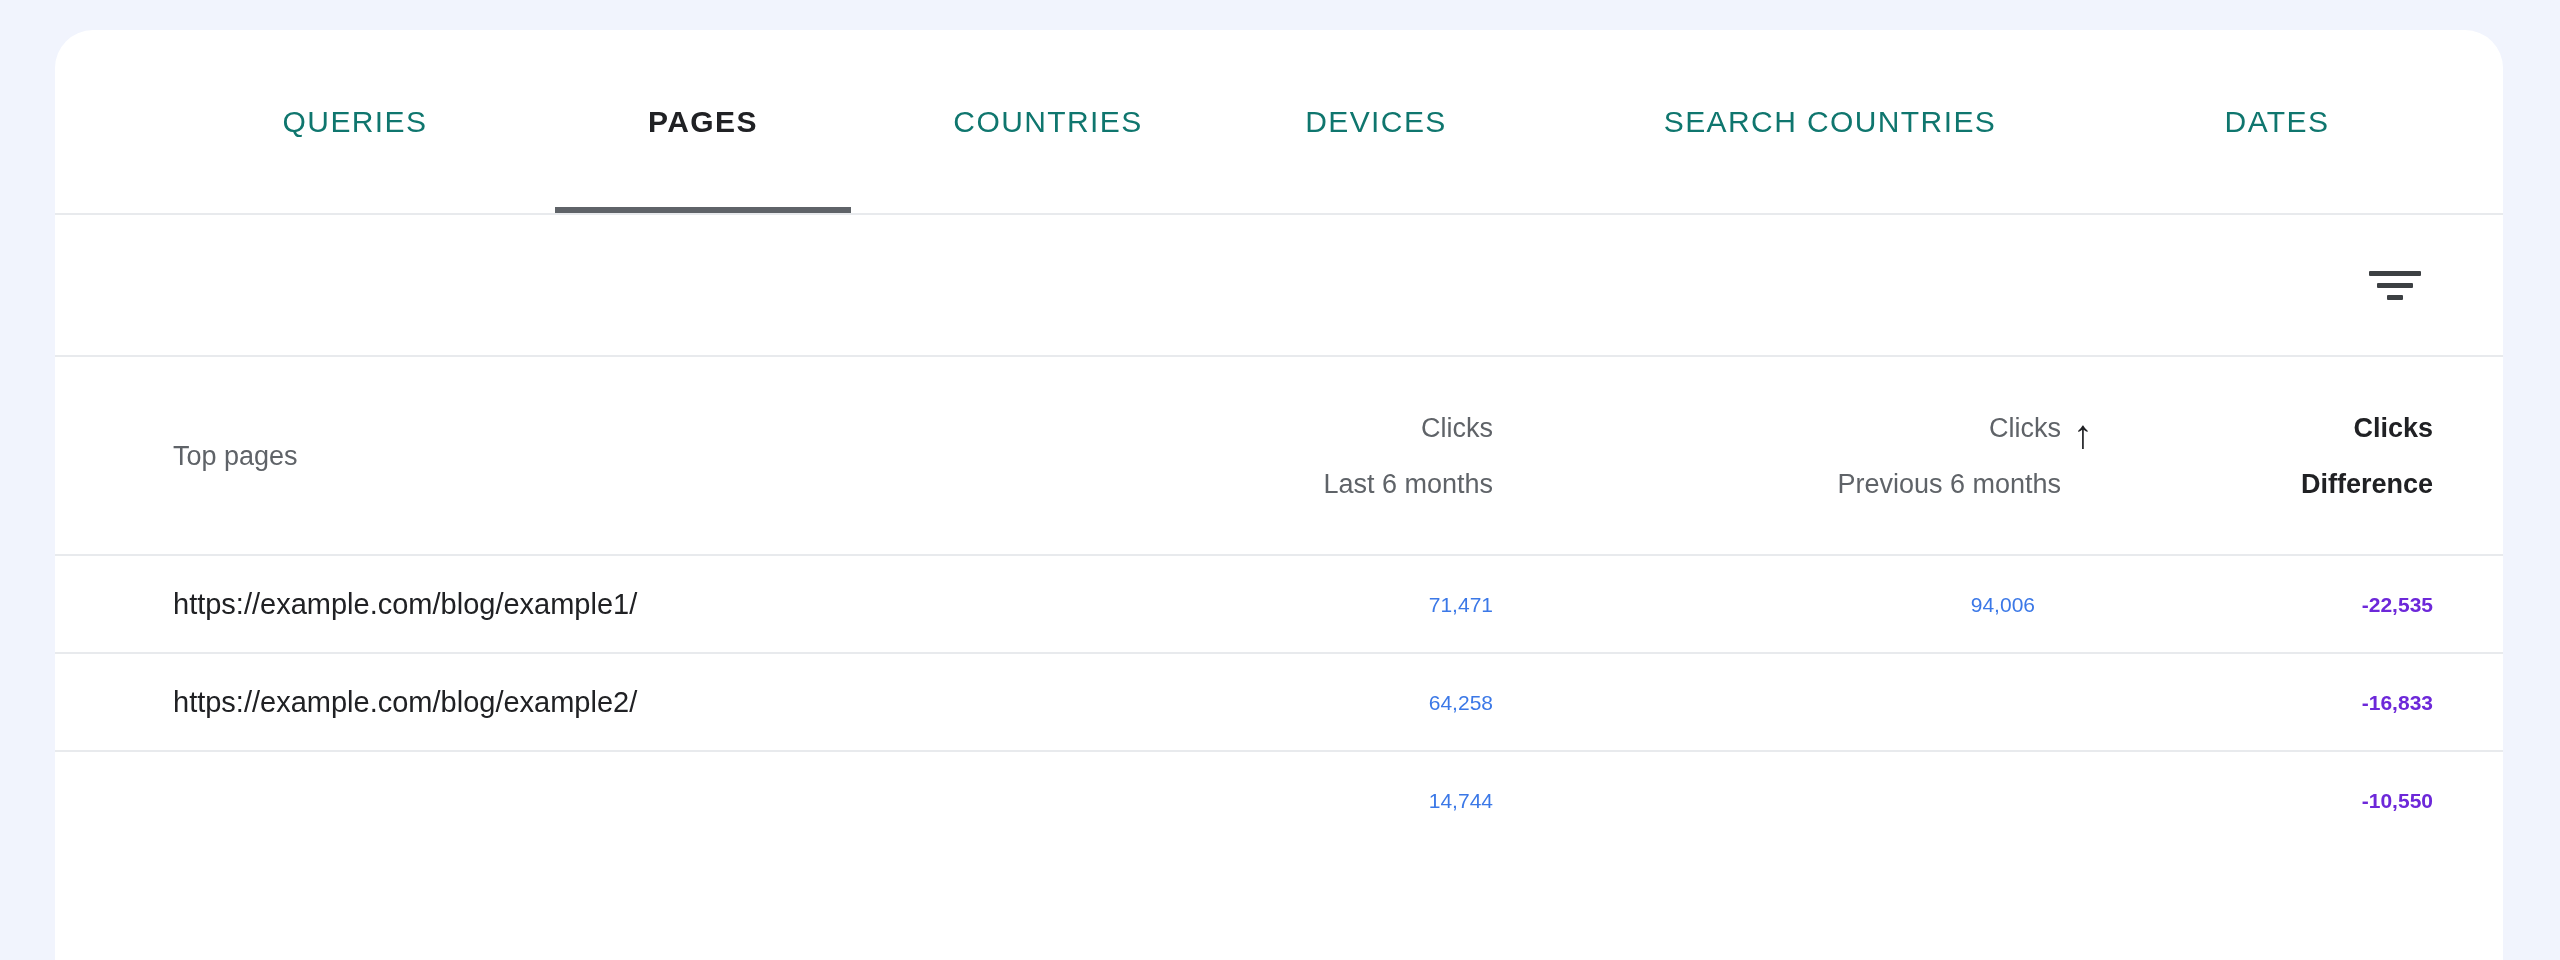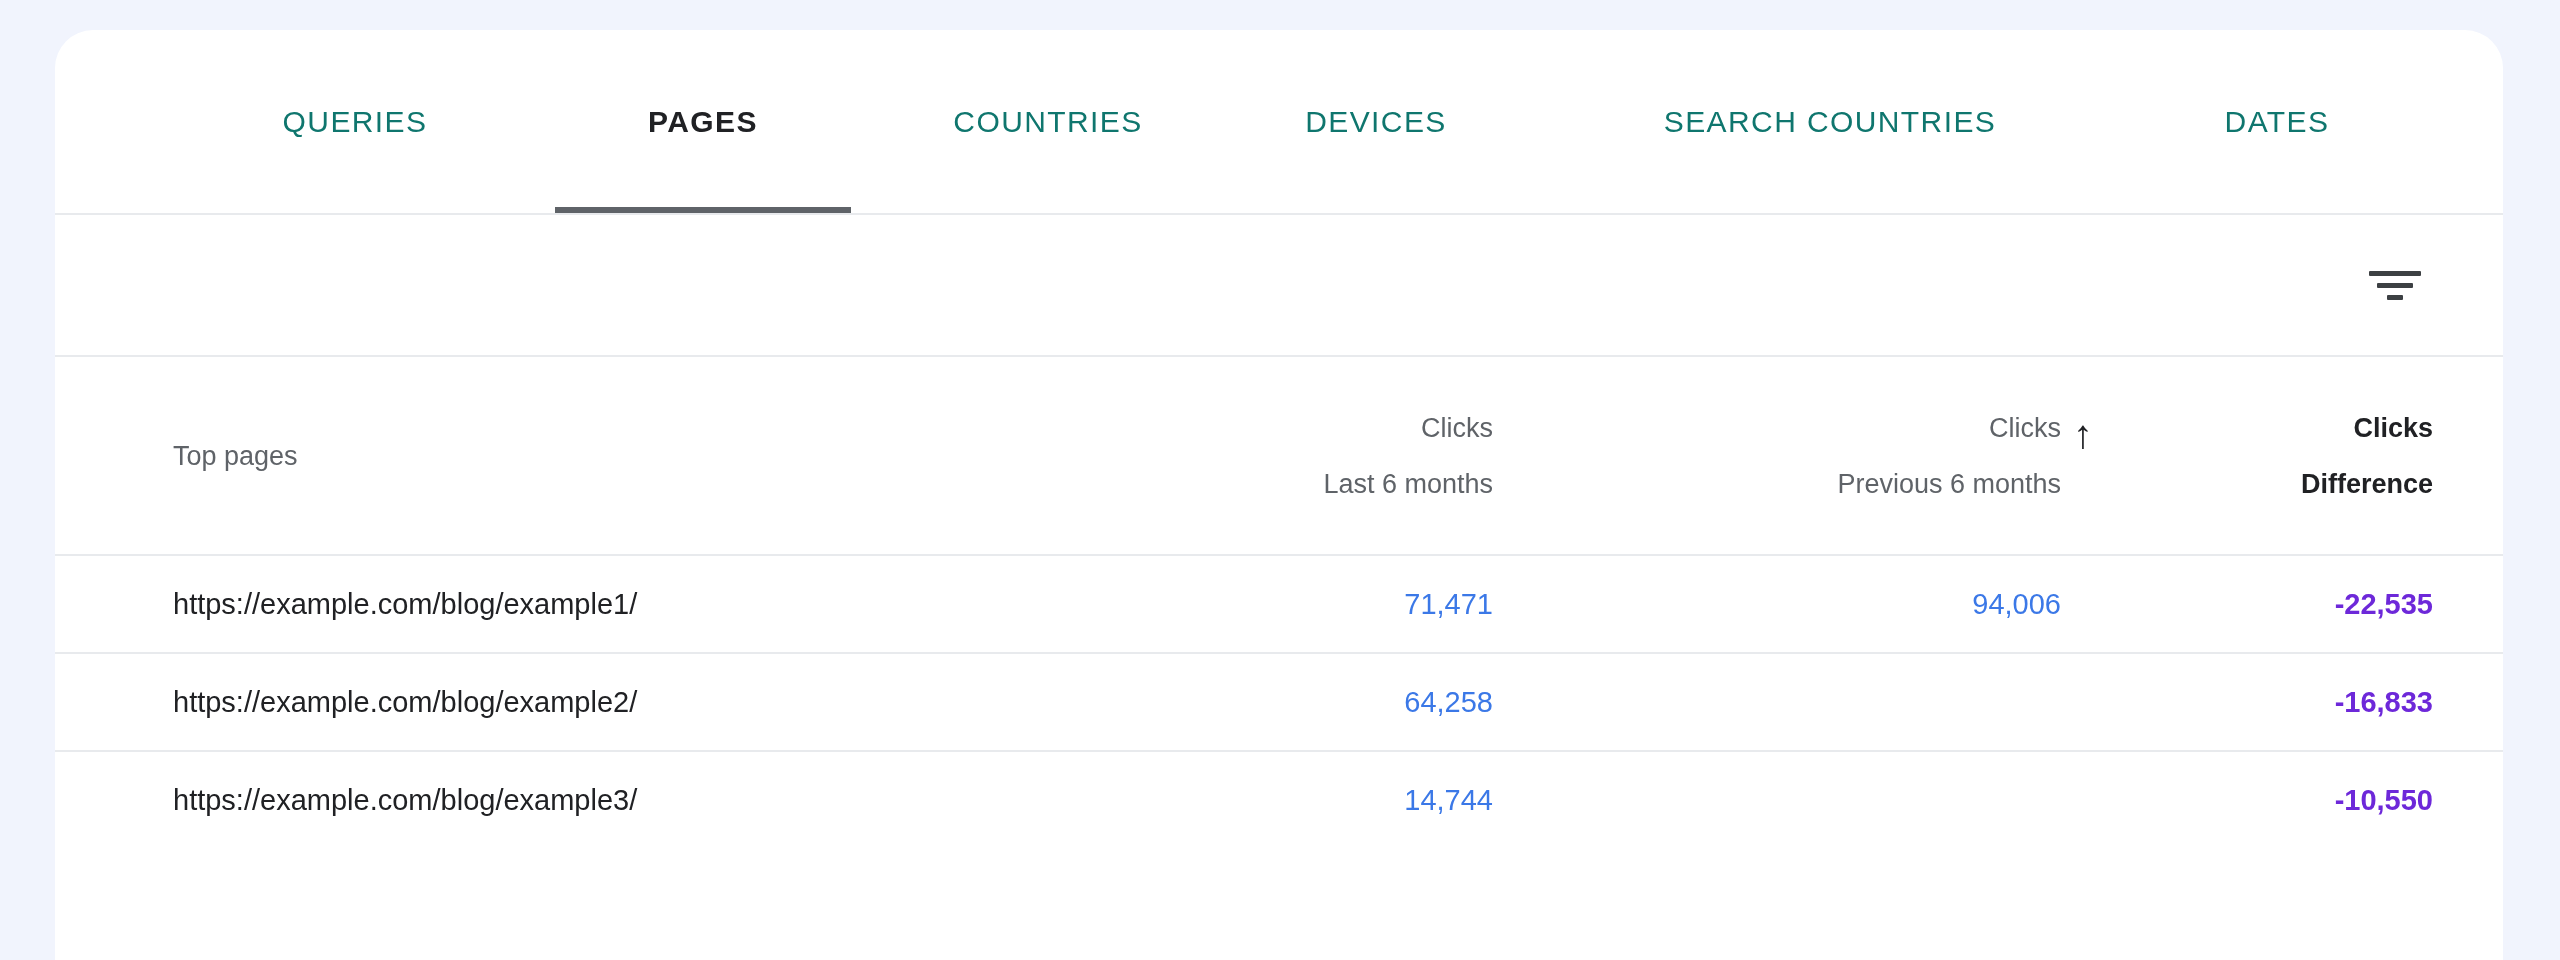--- a/index.html
+++ b/index.html
@@ -167,38 +167,38 @@
     position: relative;
     height: 96px;
     width: 100%;
     padding-left: 11px;
   }
 
   .cell {
     position: absolute;
     top: 50%;
     transform: translateY(-50%);
-    font-size: 29px;
+    font-size: 21px;
     line-height: 1;
     white-space: nowrap;
   }
 
   .cell-url {
     left: 118px;
     color: #202124;
     font-size: 29px;
   }
 
   .cell-num {
     text-align: right;
     color: #3b78e7;
   }
 
   .cell-last { right: 1010px; width: 420px; }
-  .cell-prev { right: 442px;  width: 440px; }
+  .cell-prev { right: 468px;  width: 440px; }
   .cell-diff { right: 70px;   width: 320px; font-weight: 700; color: #6d28d9; }
 </style>
 </head>
 <body>
 
 <div class="card">
 
   <div class="tabbar">
     <button class="tab tab-queries">
       <span>QUERIES</span>
@@ -276,19 +276,18 @@
 
     <div class="row">
       <div class="cell cell-url">https://example.com/blog/example2/</div>
       <div class="cell cell-num cell-last">64,258</div>
       <div class="cell cell-num cell-diff">-16,833</div>
     </div>
 
     <div class="divider"></div>
 
     <div class="row">
-      <div class="cell cell-url">https://example.com/blog/example3/</div>
       <div class="cell cell-num cell-last">14,744</div>
       <div class="cell cell-num cell-diff">-10,550</div>
     </div>
 
   </div>
 </div>
 
 </body></html>

